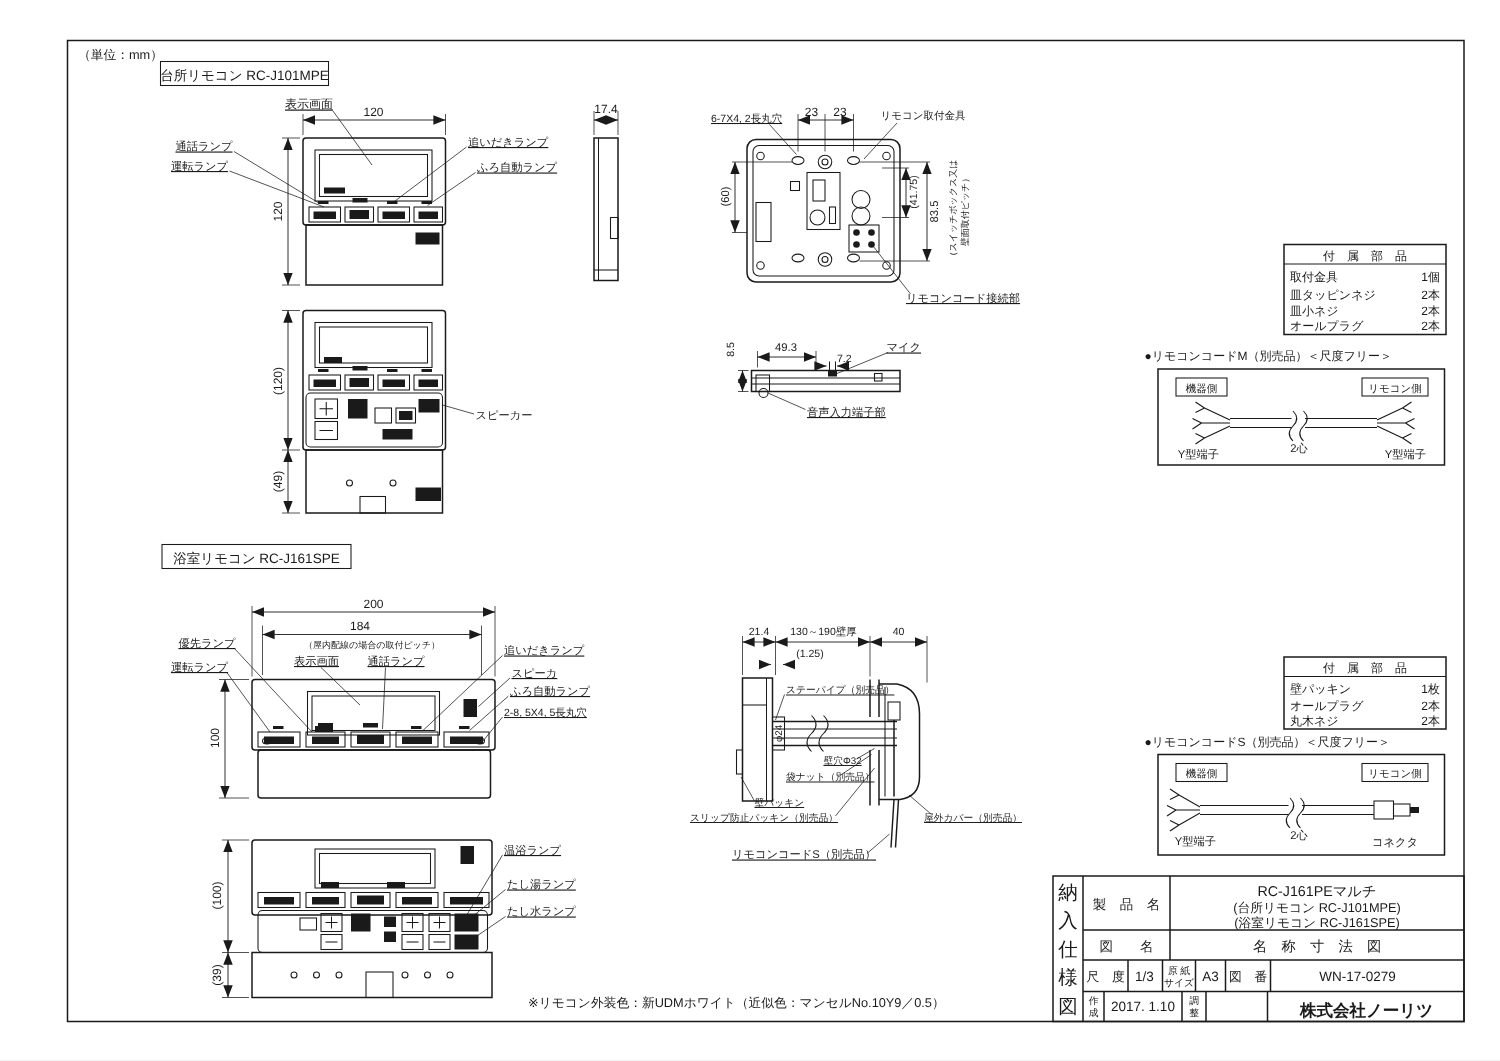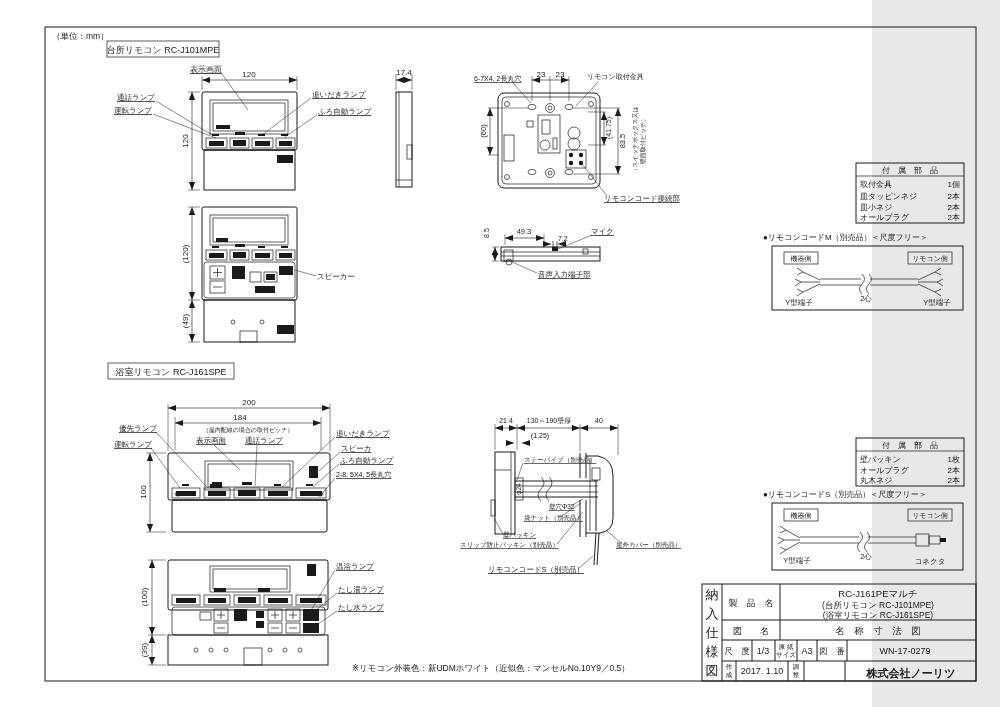--- a/index.html
+++ b/index.html
@@ -1,16 +1,16 @@
 <!DOCTYPE html>
 <html><head>
 <meta charset="utf-8">
 <style>
   html,body{margin:0;padding:0;background:#e8e8e8;}
-  #sheet{width:872px;height:707px;background:#ffffff;position:relative;}
+  #sheet{width:1000px;height:707px;background:#ffffff;position:relative;}
   svg text{font-family:"Liberation Sans","DejaVu Sans",sans-serif;fill:#1a1a1a;}
   .t6{font-size:6px}.t65{font-size:6.5px}.t7{font-size:7px}.t75{font-size:7.5px}
   .t8{font-size:8px}.t85{font-size:8.5px}.t9{font-size:9px}.t95{font-size:9.5px}
   .t11{font-size:11px}.t13{font-size:13px}
   .mid{text-anchor:middle}.end{text-anchor:end}
   .u{text-decoration:underline}
   .b{font-weight:bold}
   .ln{fill:none;stroke:#1a1a1a;stroke-width:1}
   .ln2{fill:none;stroke:#1a1a1a;stroke-width:0.7}
   .dim{fill:none;stroke:#1a1a1a;stroke-width:0.6}

